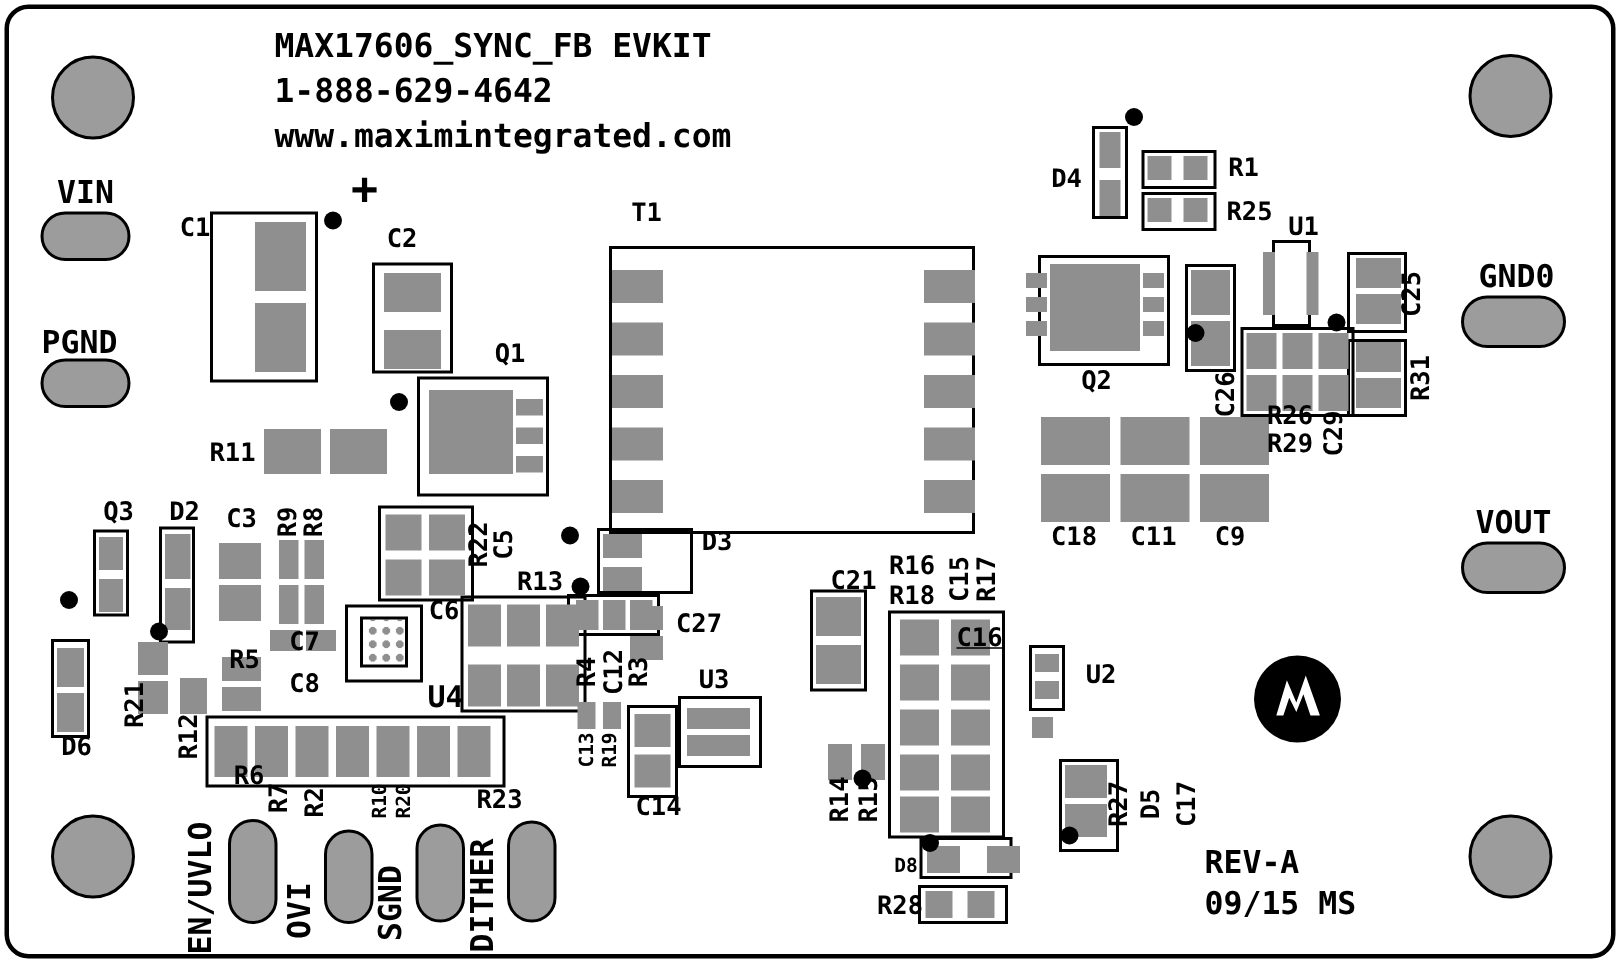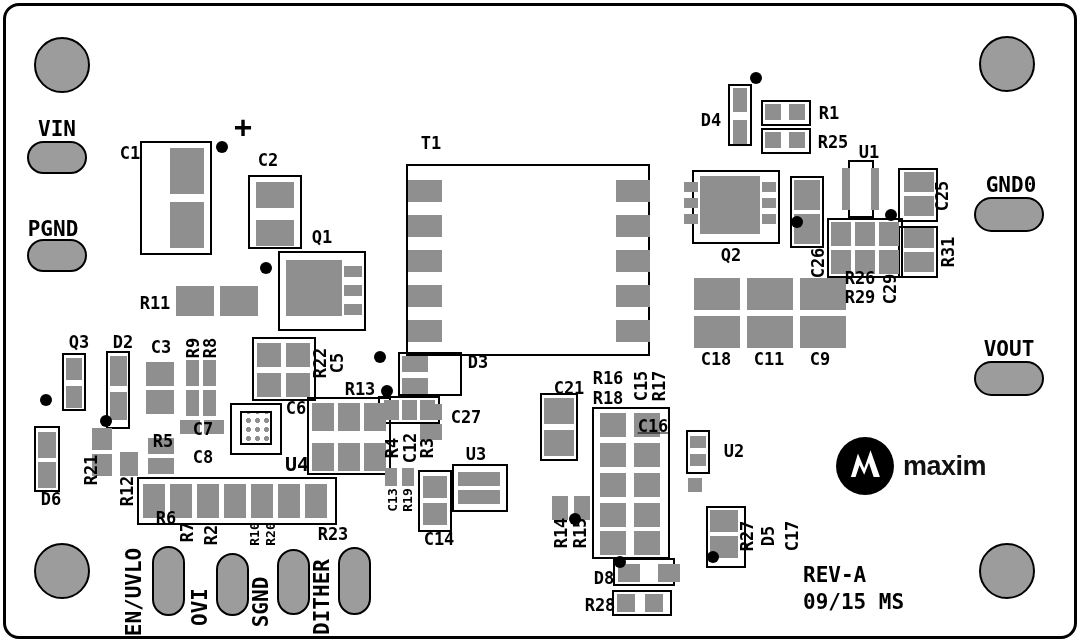--- a/index.html
+++ b/index.html
@@ -29,34 +29,38 @@
                  display:flex; align-items:center; justify-content:center; flex:0 0 auto; }
   .logo-words { color:#111; font-weight:bold; font-size:27px; line-height:25px; letter-spacing:-0.5px; }
   .tm { font-size:10px; vertical-align:baseline; }
 </style>
 </head>
 <body>
 
 <div class="screen" id="board">
   <div class="board-border"></div>
 
+  <div class="titleblock">
+    <div>MAX17606_SYNC_FB EVKIT</div>
+    <div>1-888-629-4642</div>
+    <div>www.maximintegrated.com</div>
+  </div>
 
   <div class="revblock">
     <div>REV-A</div>
     <div>09/15 MS</div>
   </div>
 
   <div class="logo">
     <div class="logo-circle">
       <svg width="44" height="44" viewBox="0 0 56 56" aria-hidden="true">
         <path d="M10 42 L19 12 L27 31 L35 8 L47 42 L39 42 L33 24 L27 39 L21 27 L16 42 Z" fill="#ffffff"></path>
       </svg>
     </div>
     <div class="logo-words">
-      <div>maxim</div>
     </div>
   </div>
 <div class="hole" style="left: 34px; top: 37px; width: 56px; height: 56px;"></div>
     <div class="hole" style="left: 979px; top: 36px; width: 56px; height: 56px;"></div>
     <div class="hole" style="left: 34px; top: 543px; width: 56px; height: 56px;"></div>
     <div class="hole" style="left: 979px; top: 543px; width: 56px; height: 56px;"></div>
     <div class="outline" style="left: 140px; top: 141px; width: 72px; height: 114px;"></div>
     <div class="outline" style="left: 248px; top: 175px; width: 54px; height: 74px;"></div>
     <div class="outline" style="left: 278px; top: 251px; width: 88px; height: 80px;"></div>
     <div class="outline" style="left: 406px; top: 164px; width: 244px; height: 192px;"></div>
@@ -235,21 +239,21 @@
     <div class="oval" style="left: 152px; top: 546px; width: 33px; height: 70px;"></div>
     <div class="lbl rot" style="left: 134px; top: 592px; font-size: 21px;">EN/UVLO</div>
     <div class="oval" style="left: 216px; top: 553px; width: 33px; height: 63px;"></div>
     <div class="lbl rot" style="left: 200px; top: 607px; font-size: 21px;">OVI</div>
     <div class="oval" style="left: 277px; top: 549px; width: 33px; height: 66px;"></div>
     <div class="lbl rot" style="left: 261px; top: 602px; font-size: 21px;">SGND</div>
     <div class="oval" style="left: 338px; top: 547px; width: 33px; height: 68px;"></div>
     <div class="lbl rot" style="left: 322px; top: 597px; font-size: 21px;">DITHER</div>
     <div class="lbl" style="left: 130px; top: 153px; font-size: 17px;">C1</div>
     <div class="lbl" style="left: 268px; top: 160px; font-size: 17px;">C2</div>
-    <div class="lbl" style="left: 322px; top: 237px; font-size: 17px;">Q1</div>
+    <div class="lbl" style="left: 340px; top: 237px; font-size: 17px;">Q1</div>
     <div class="lbl" style="left: 155px; top: 303px; font-size: 17px;">R11</div>
     <div class="lbl" style="left: 431px; top: 143px; font-size: 17px;">T1</div>
     <div class="lbl" style="left: 478px; top: 362px; font-size: 17px;">D3</div>
     <div class="lbl" style="left: 711px; top: 120px; font-size: 17px;">D4</div>
     <div class="lbl" style="left: 829px; top: 113px; font-size: 17px;">R1</div>
     <div class="lbl" style="left: 833px; top: 142px; font-size: 17px;">R25</div>
     <div class="lbl" style="left: 869px; top: 152px; font-size: 17px;">U1</div>
     <div class="lbl rot" style="left: 942px; top: 196px; font-size: 17px;">C25</div>
     <div class="lbl" style="left: 731px; top: 255px; font-size: 17px;">Q2</div>
     <div class="lbl rot" style="left: 818px; top: 263px; font-size: 17px;">C26</div>
@@ -295,16 +299,16 @@
     <div class="lbl" style="left: 608px; top: 398px; font-size: 17px;">R18</div>
     <div class="lbl rot" style="left: 641px; top: 386px; font-size: 17px;">C15</div>
     <div class="lbl rot" style="left: 659px; top: 386px; font-size: 17px;">R17</div>
     <div class="lbl" style="left: 653px; top: 426px; font-size: 17px; text-decoration: underline;">C16</div>
     <div class="lbl" style="left: 734px; top: 451px; font-size: 17px;">U2</div>
     <div class="lbl rot" style="left: 561px; top: 533px; font-size: 17px;">R14</div>
     <div class="lbl rot" style="left: 580px; top: 533px; font-size: 17px;">R15</div>
     <div class="lbl rot" style="left: 747px; top: 536px; font-size: 17px;">R27</div>
     <div class="lbl rot" style="left: 768px; top: 536px; font-size: 17px;">D5</div>
     <div class="lbl rot" style="left: 792px; top: 536px; font-size: 17px;">C17</div>
-    <div class="lbl" style="left: 604px; top: 578px; font-size: 17px; text-align: center;">D8</div>
+    <div class="lbl" style="left: 604px; top: 578px; font-size: 13px; text-align: center;">D8</div>
     <div class="lbl" style="left: 600px; top: 605px; font-size: 17px;">R28</div>
     <div class="lbl" style="left: 243px; top: 127px; font-size: 30px;">+</div>
   </div>
 
 </body></html>

